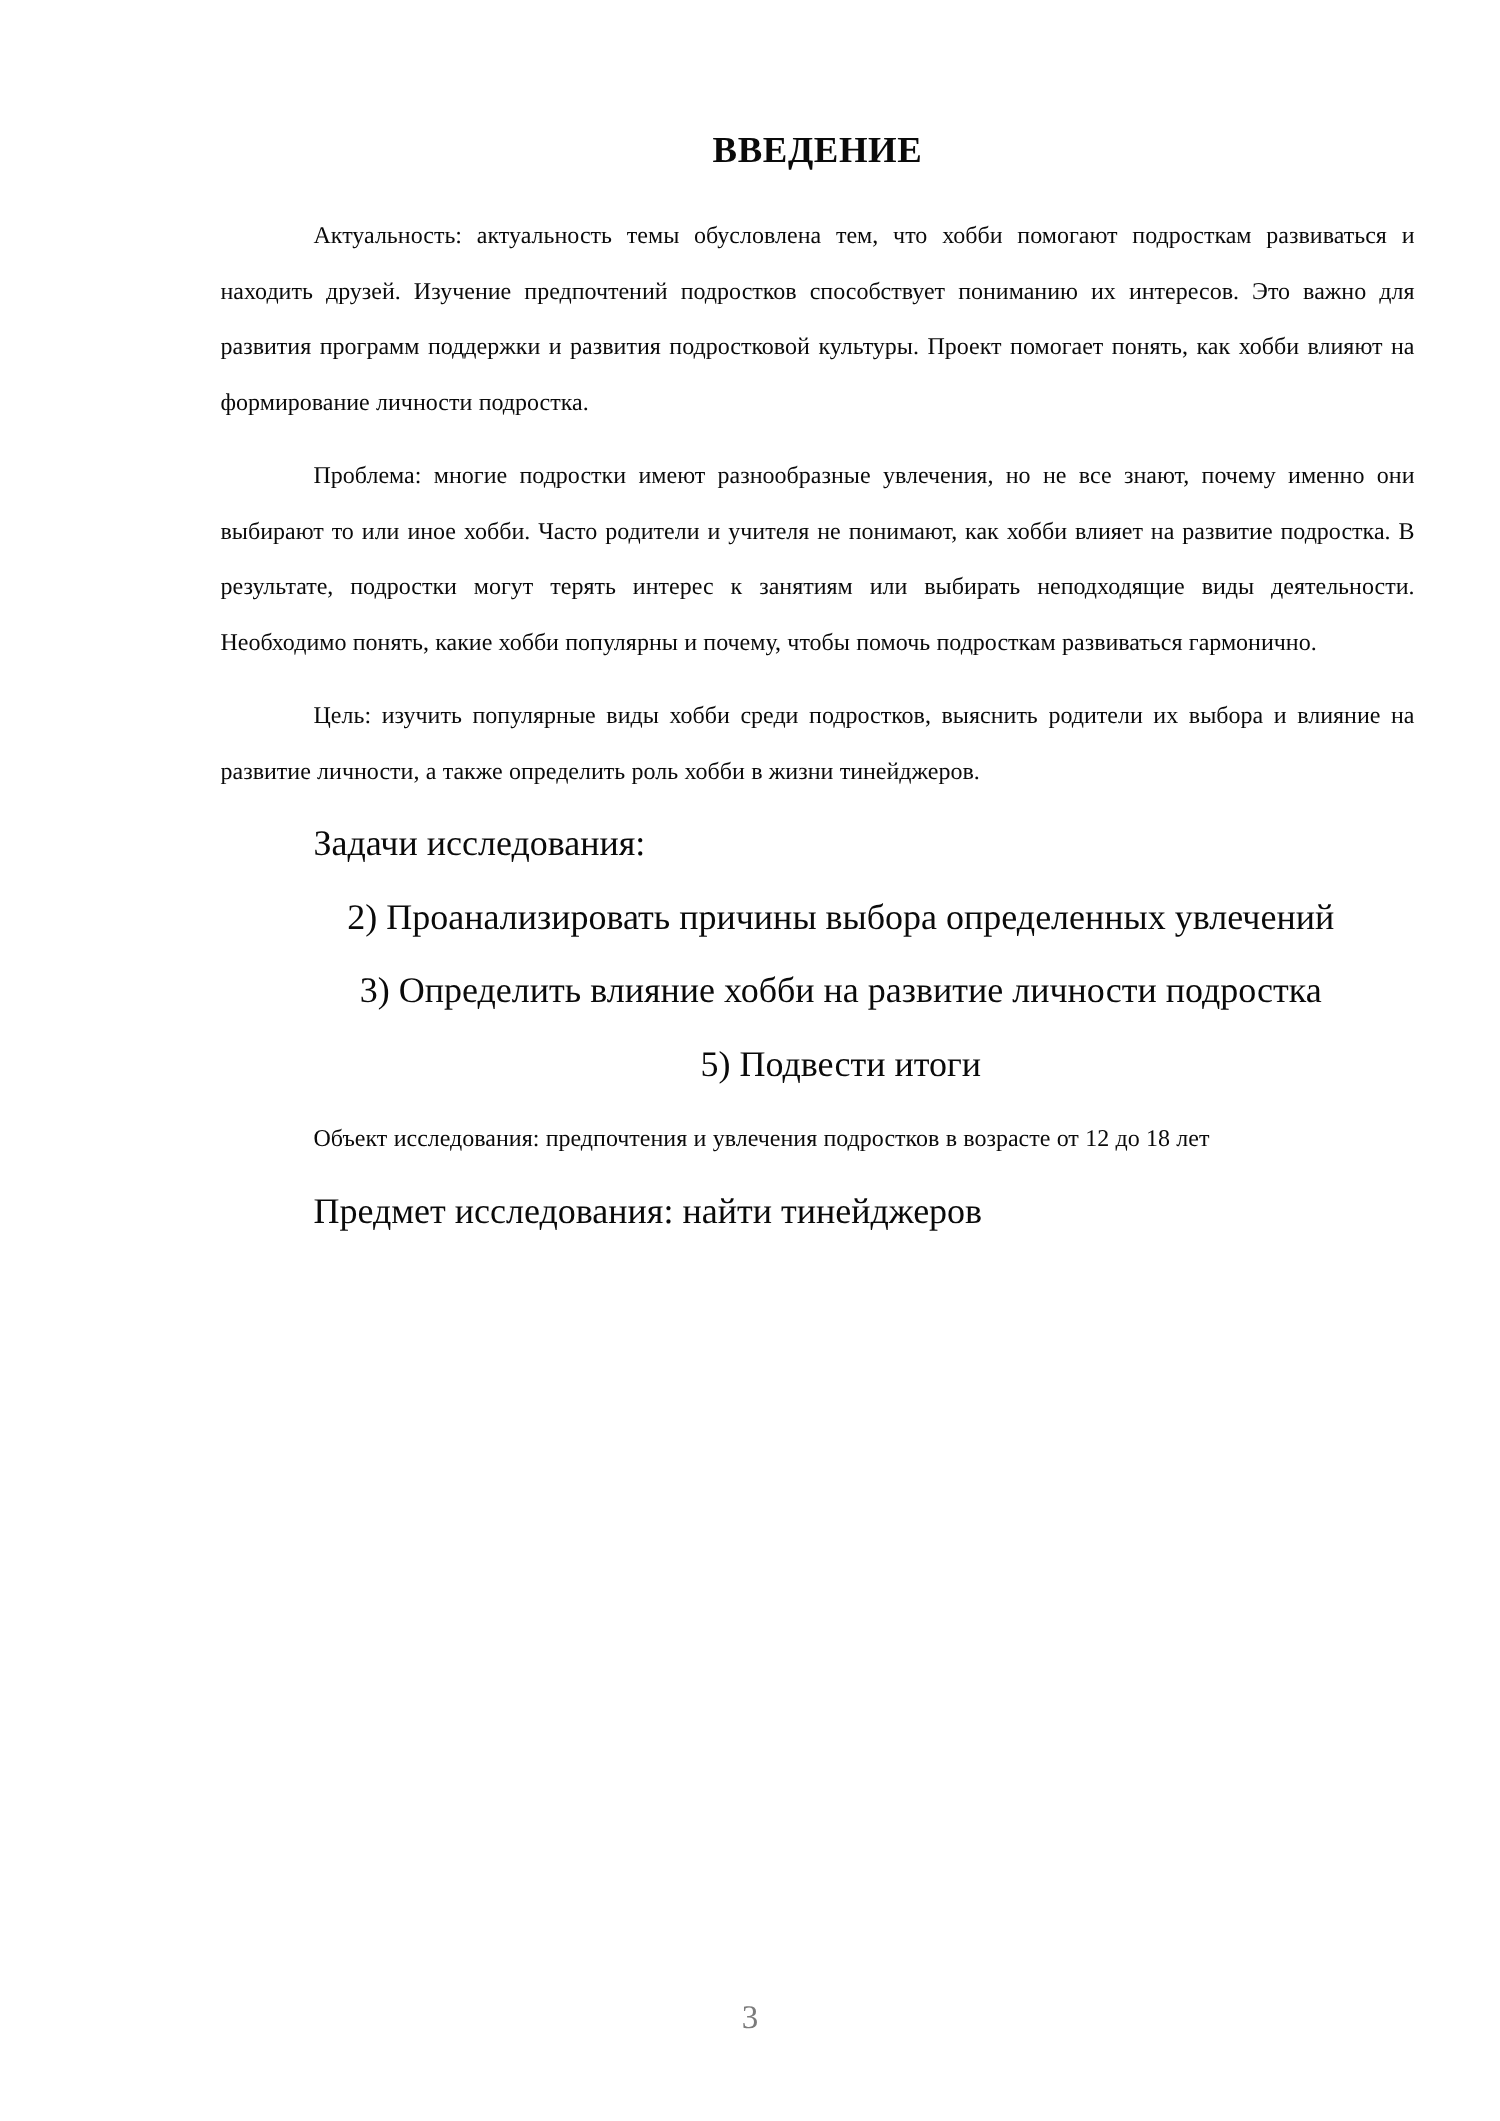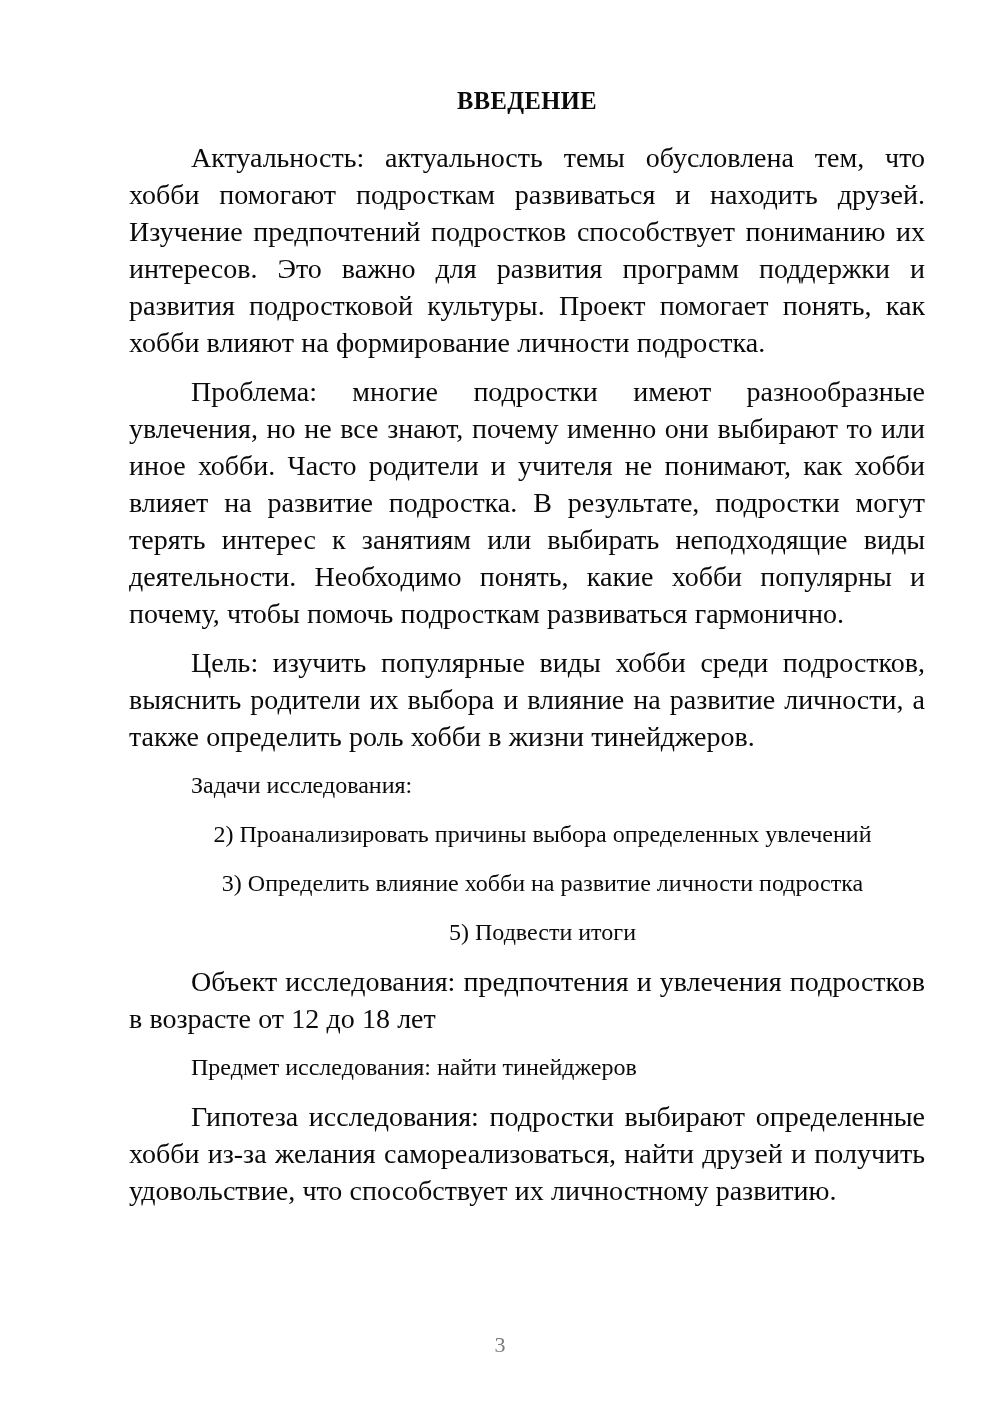--- a/index.html
+++ b/index.html
@@ -14,34 +14,34 @@
     height: 1414px;
     margin: 0 auto;
     background: #ffffff;
     box-sizing: border-box;
     font-family: "Liberation Serif", "DejaVu Serif", serif;
     color: #0a0a0a;
     overflow: hidden;
   }
   .content {
     position: absolute;
-    left: 129px;
+    left: 147px;
     top: 86px;
     width: 796px;
   }
   .doc-title {
     font-size: 24.5px;
     font-weight: bold;
     text-align: center;
     letter-spacing: 0.4px;
     margin: 0 0 22px 0;
     line-height: 1.25;
   }
   p.body-par {
-    font-size: 28px;
+    font-size: 16px;
     line-height: 37px;
     text-align: justify;
     text-justify: inter-word;
     text-indent: 62px;
     margin: 0 0 12px 0;
     word-spacing: 0.2px;
   }
   p.plain-par {
     font-size: 24px;
     line-height: 37px;
@@ -93,19 +93,18 @@
 
     <p class="list-item plain">3) Определить влияние хобби на развитие личности подростка</p>
 
 
     <p class="list-item plain">5) Подвести итоги</p>
 
     <p class="body-par">Объект исследования: предпочтения и увлечения подростков в возрасте от 12 до 18 лет</p>
 
     <p class="plain-par">Предмет исследования: найти тинейджеров</p>
 
-    <p class="body-par">Гипотеза исследования: подростки выбирают определенные хобби из-за желания самореализоваться, найти друзей и получить удовольствие, что способствует их личностному развитию.</p>
 
   </div>
 
   <div class="page-number">3</div>
 
 </div>
 
 </body></html>

